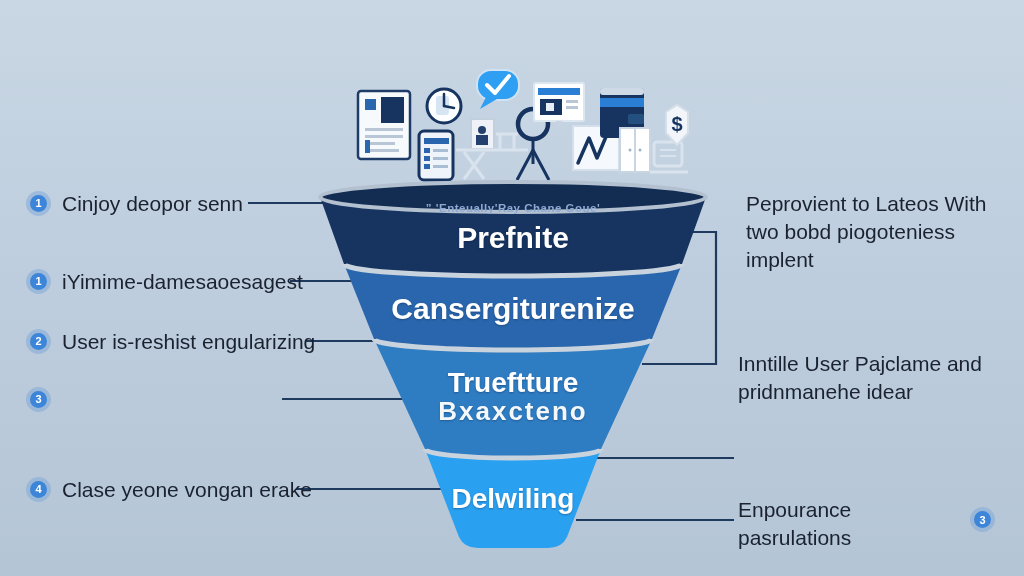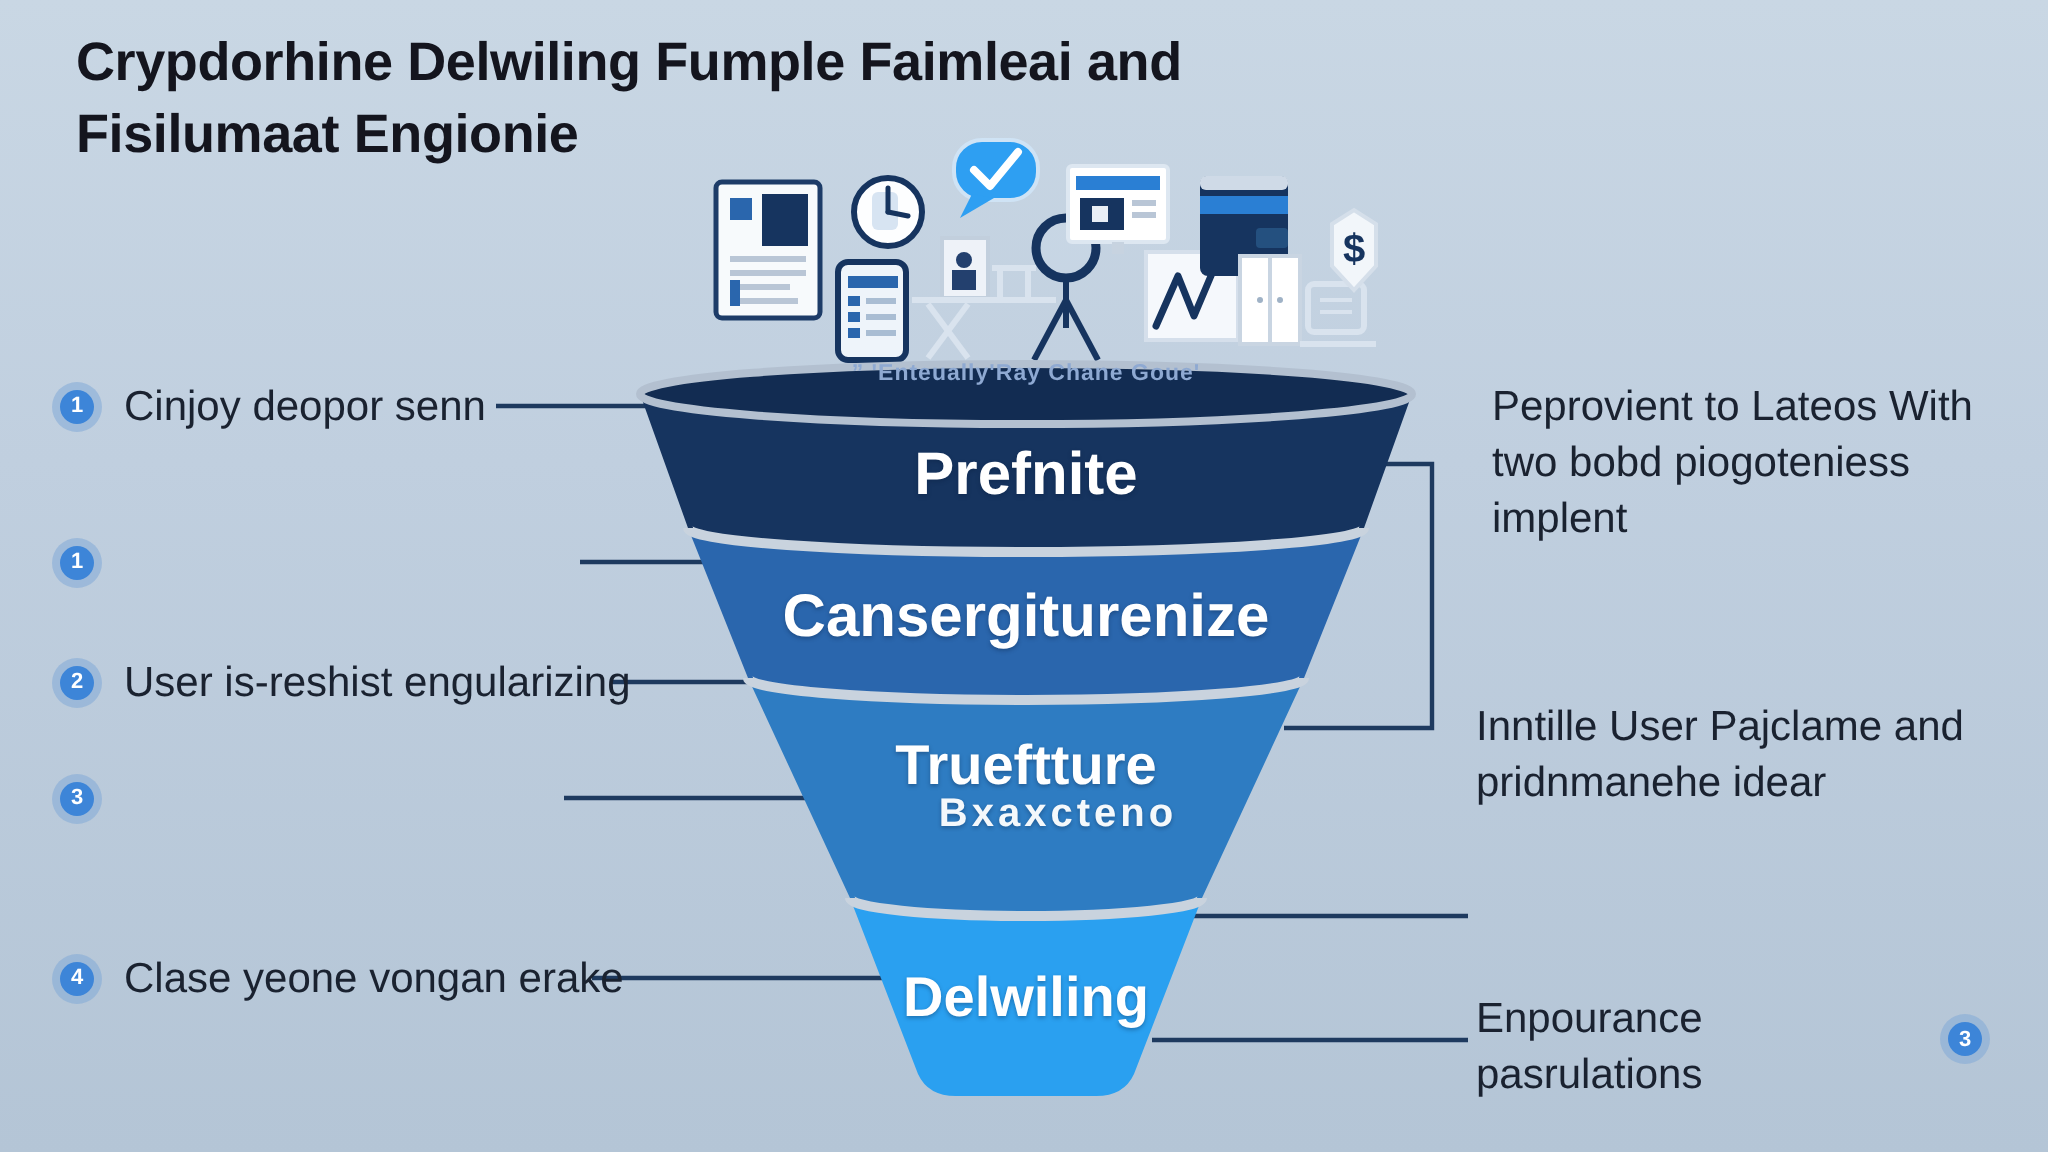--- a/index.html
+++ b/index.html
@@ -31,33 +31,29 @@
   .right-bullet{position:absolute;left:970px;top:506px;}
   .flabel{
     position:absolute;color:#ffffff;text-align:center;
     transform:translateX(-50%);white-space:nowrap;
     text-shadow:0 1px 2px rgba(10,30,60,0.35);
     font-weight:bold;
   }
   .rim-label{
     position:absolute;color:#8ea9d2;text-align:center;
     transform:translateX(-50%);white-space:nowrap;
-    font-size:11.5px;font-weight:bold;letter-spacing:0.5px;
+    font-size:11.5px;font-weight:bold;letter-spacing:0.5px;margin-top:21px;
   }
   .r-item{position:absolute;color:#1a2230;font-size:21px;line-height:1.33;}
 </style>
 </head>
 <body>
 
 <div class="stage">
 
-  <div class="title">
-    <div>Crypdorhine Delwiling Fumple Faimleai and</div>
-    <div>Fisilumaat Engionie</div>
-  </div>
 
   <svg class="svg-layer" width="1024" height="576" viewBox="0 0 1024 576">
 
     <g>
       <rect x="358" y="91" width="52" height="68" rx="3" fill="#f7fafc" stroke="#1d3c68" stroke-width="2.5"></rect>
       <rect x="365" y="99" width="11" height="11" fill="#2a66ad"></rect>
       <rect x="381" y="97" width="23" height="26" fill="#16345f"></rect>
       <rect x="365" y="128" width="38" height="3" fill="#b9c6d6"></rect>
       <rect x="365" y="135" width="38" height="3" fill="#b9c6d6"></rect>
       <rect x="365" y="142" width="30" height="3" fill="#b9c6d6"></rect>
@@ -172,33 +168,34 @@
       <path d="M344 264 A169 12 0 0 0 682 264" fill="none" stroke-width="5" stroke="#c9d3de"></path>
       <path d="M374 339 A139 11 0 0 0 652 339" fill="none" stroke-width="5" stroke="#c9d3de"></path>
       <path d="M425 449 A88 9 0 0 0 601 449" fill="none" stroke-width="5" stroke="#c9d3de"></path>
     </g>
   </svg>
 
   <div class="rim-label" style="left:513px;top:181px;">” 'Enteually'Ray Chane Goue'</div>
   <div class="flabel" style="left:513px;top:221px;font-size:30px;">Prefnite</div>
   <div class="flabel" style="left:513px;top:292px;font-size:30px;">Cansergiturenize</div>
   <div class="flabel" style="left:513px;top:367px;font-size:28px;">Trueftture</div>
-  <div class="flabel" style="left:513px;top:396px;font-size:20px;letter-spacing:2px;opacity:.95;margin-left:16px;">Bxaxcteno</div>
+  <div class="flabel" style="left:513px;top:396px;font-size:26px;letter-spacing:2px;opacity:.95;">Bxaxcteno</div>
   <div class="flabel" style="left:513px;top:483px;font-size:28px;">Delwiling</div>
 
   <div class="side-item" style="left:26px;top:190px;width:250px;">
     <span class="bullet">
         <span>1</span>
       </span>
     <span>Cinjoy deopor senn</span>
   </div>
   <div class="side-item" style="left:26px;top:268px;width:290px;">
     <span class="bullet">
         <span>1</span>
       </span>
+    <span>iYimime-damesaoesagest</span>
   </div>
   <div class="side-item" style="left:26px;top:328px;width:300px;">
     <span class="bullet">
         <span>2</span>
       </span>
     <span>User is-reshist engularizing</span>
   </div>
   <div class="side-item" style="left:26px;top:386px;width:252px;">
     <span class="bullet">
         <span>3</span>

